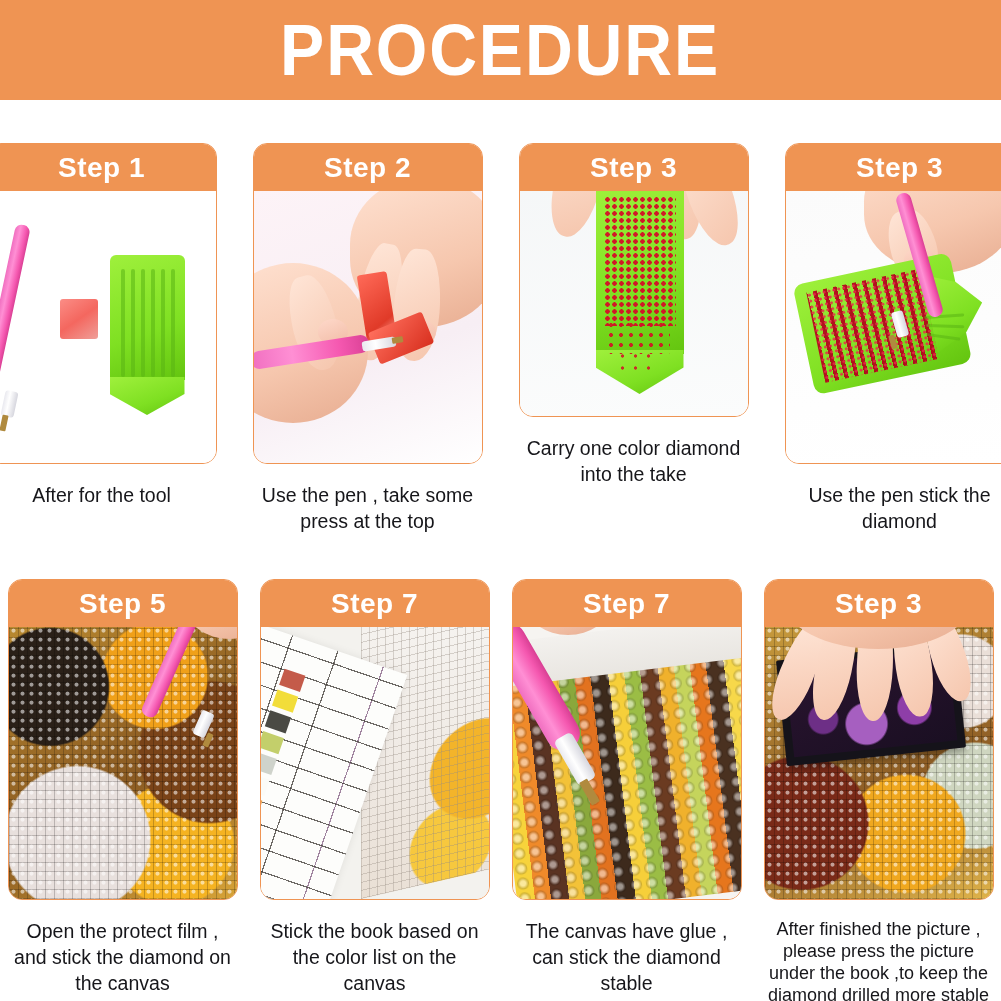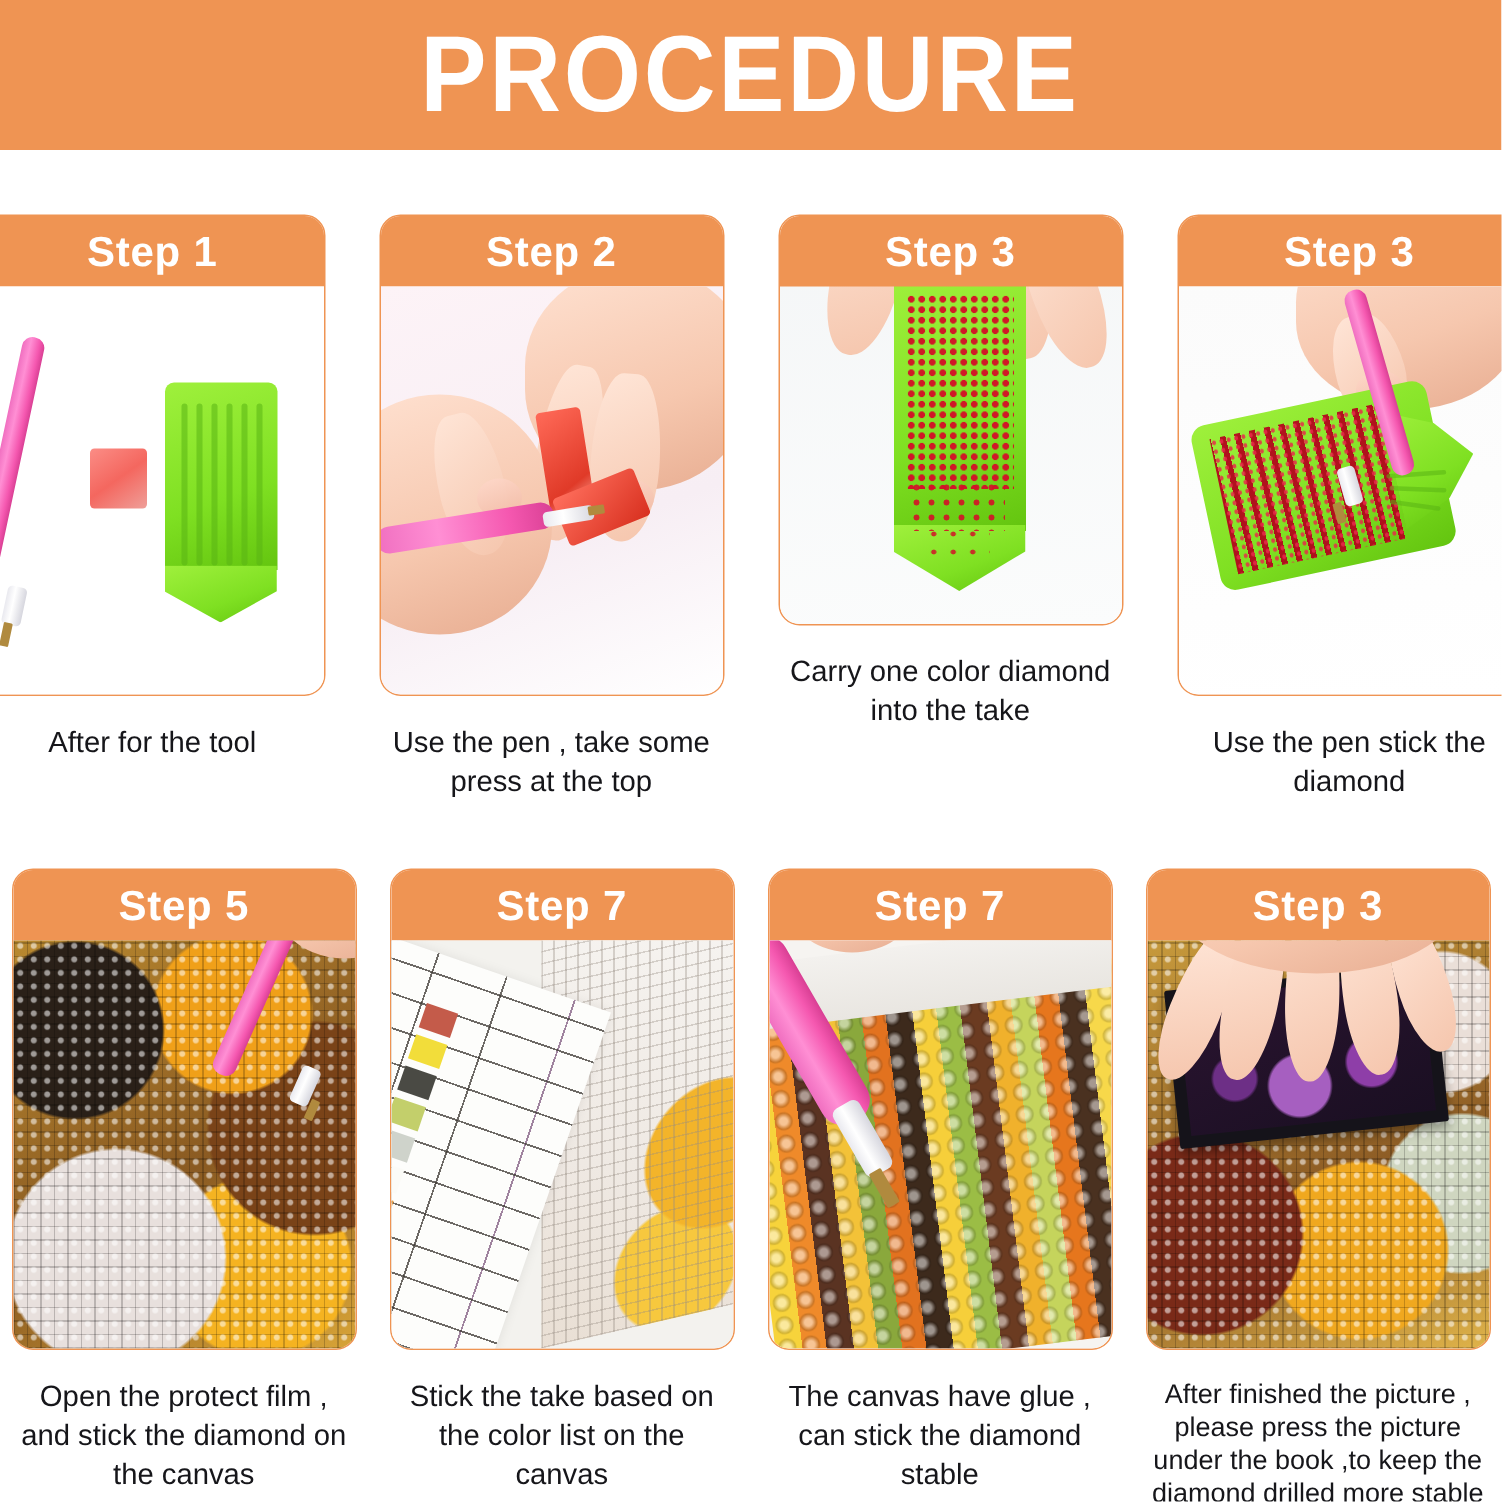--- a/index.html
+++ b/index.html
@@ -330,21 +330,21 @@
               <div style="position:absolute;left:60px;top:78px;width:22px;height:17px;background:#4a4a44;"></div>
               <div style="position:absolute;left:60px;top:100px;width:22px;height:17px;background:#c3cf6b;"></div>
               <div style="position:absolute;left:60px;top:122px;width:22px;height:17px;background:#cfd3cb;"></div>
               <div style="position:absolute;left:60px;top:144px;width:22px;height:17px;background:#fbfbf7;"></div>
               <div style="position:absolute;left:60px;top:166px;width:22px;height:17px;background:#e8a14a;"></div>
 
             </div>
           </div>
         </div>
       </div>
-      <div class="caption">Stick the take based
+      <div class="caption">Stick the book based
 on the color list on
 the canvas</div>
     </div>
 
     <div class="cell">
       <div class="card">
         <div class="card-head">Step 7</div>
         <div class="photo" style="height:272px;background:#f6f4f1;">
           <div class="scene">
 

